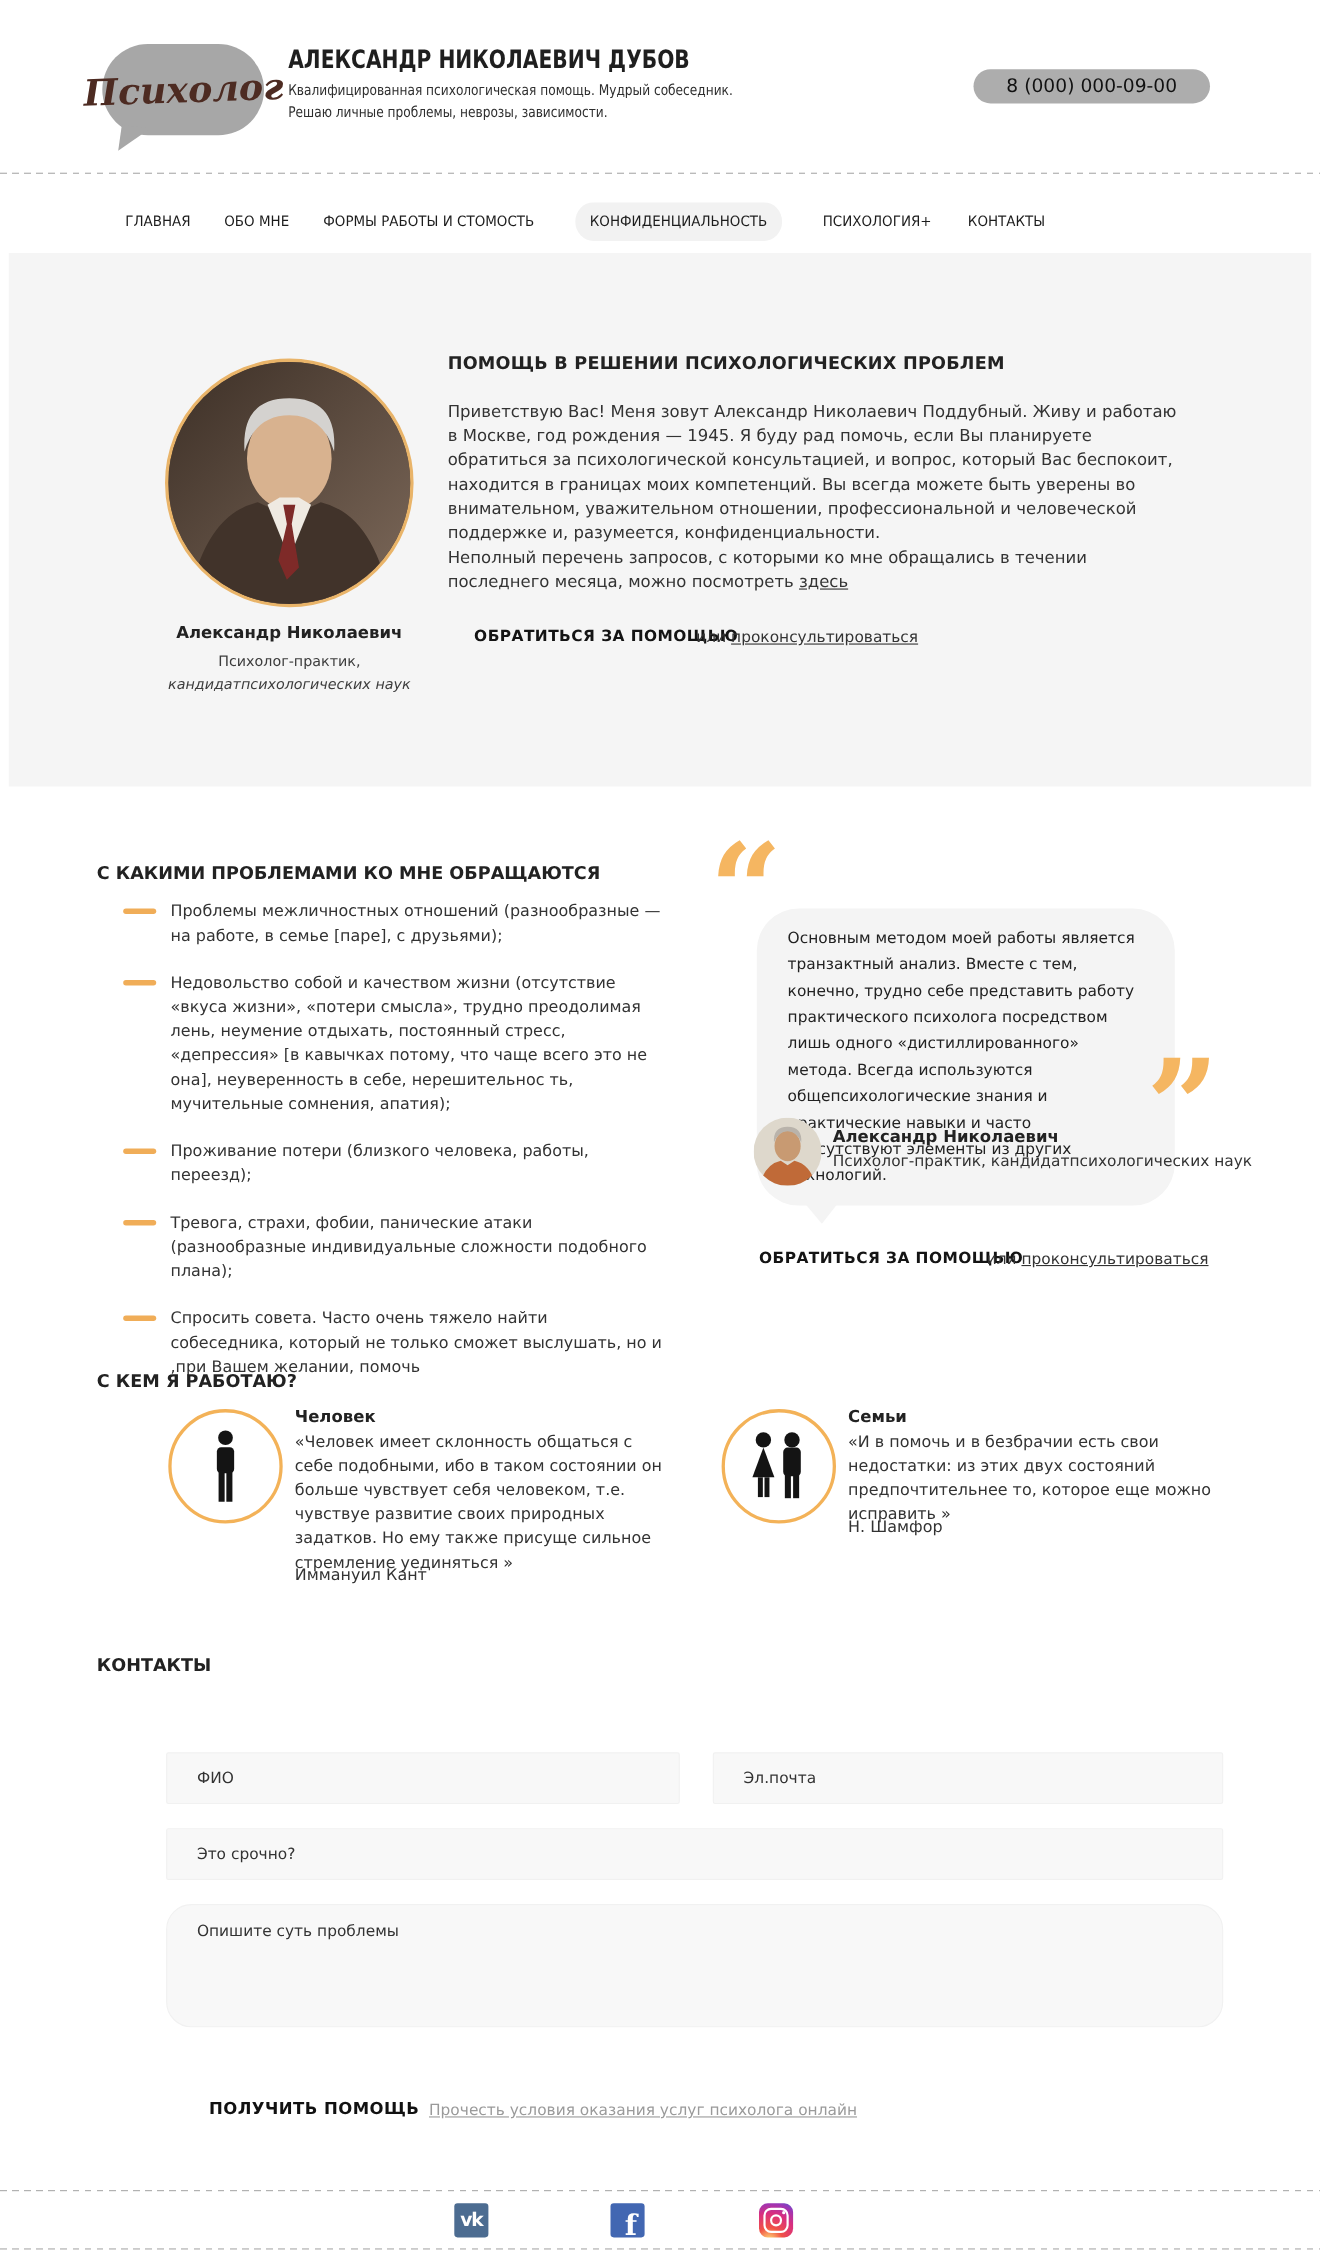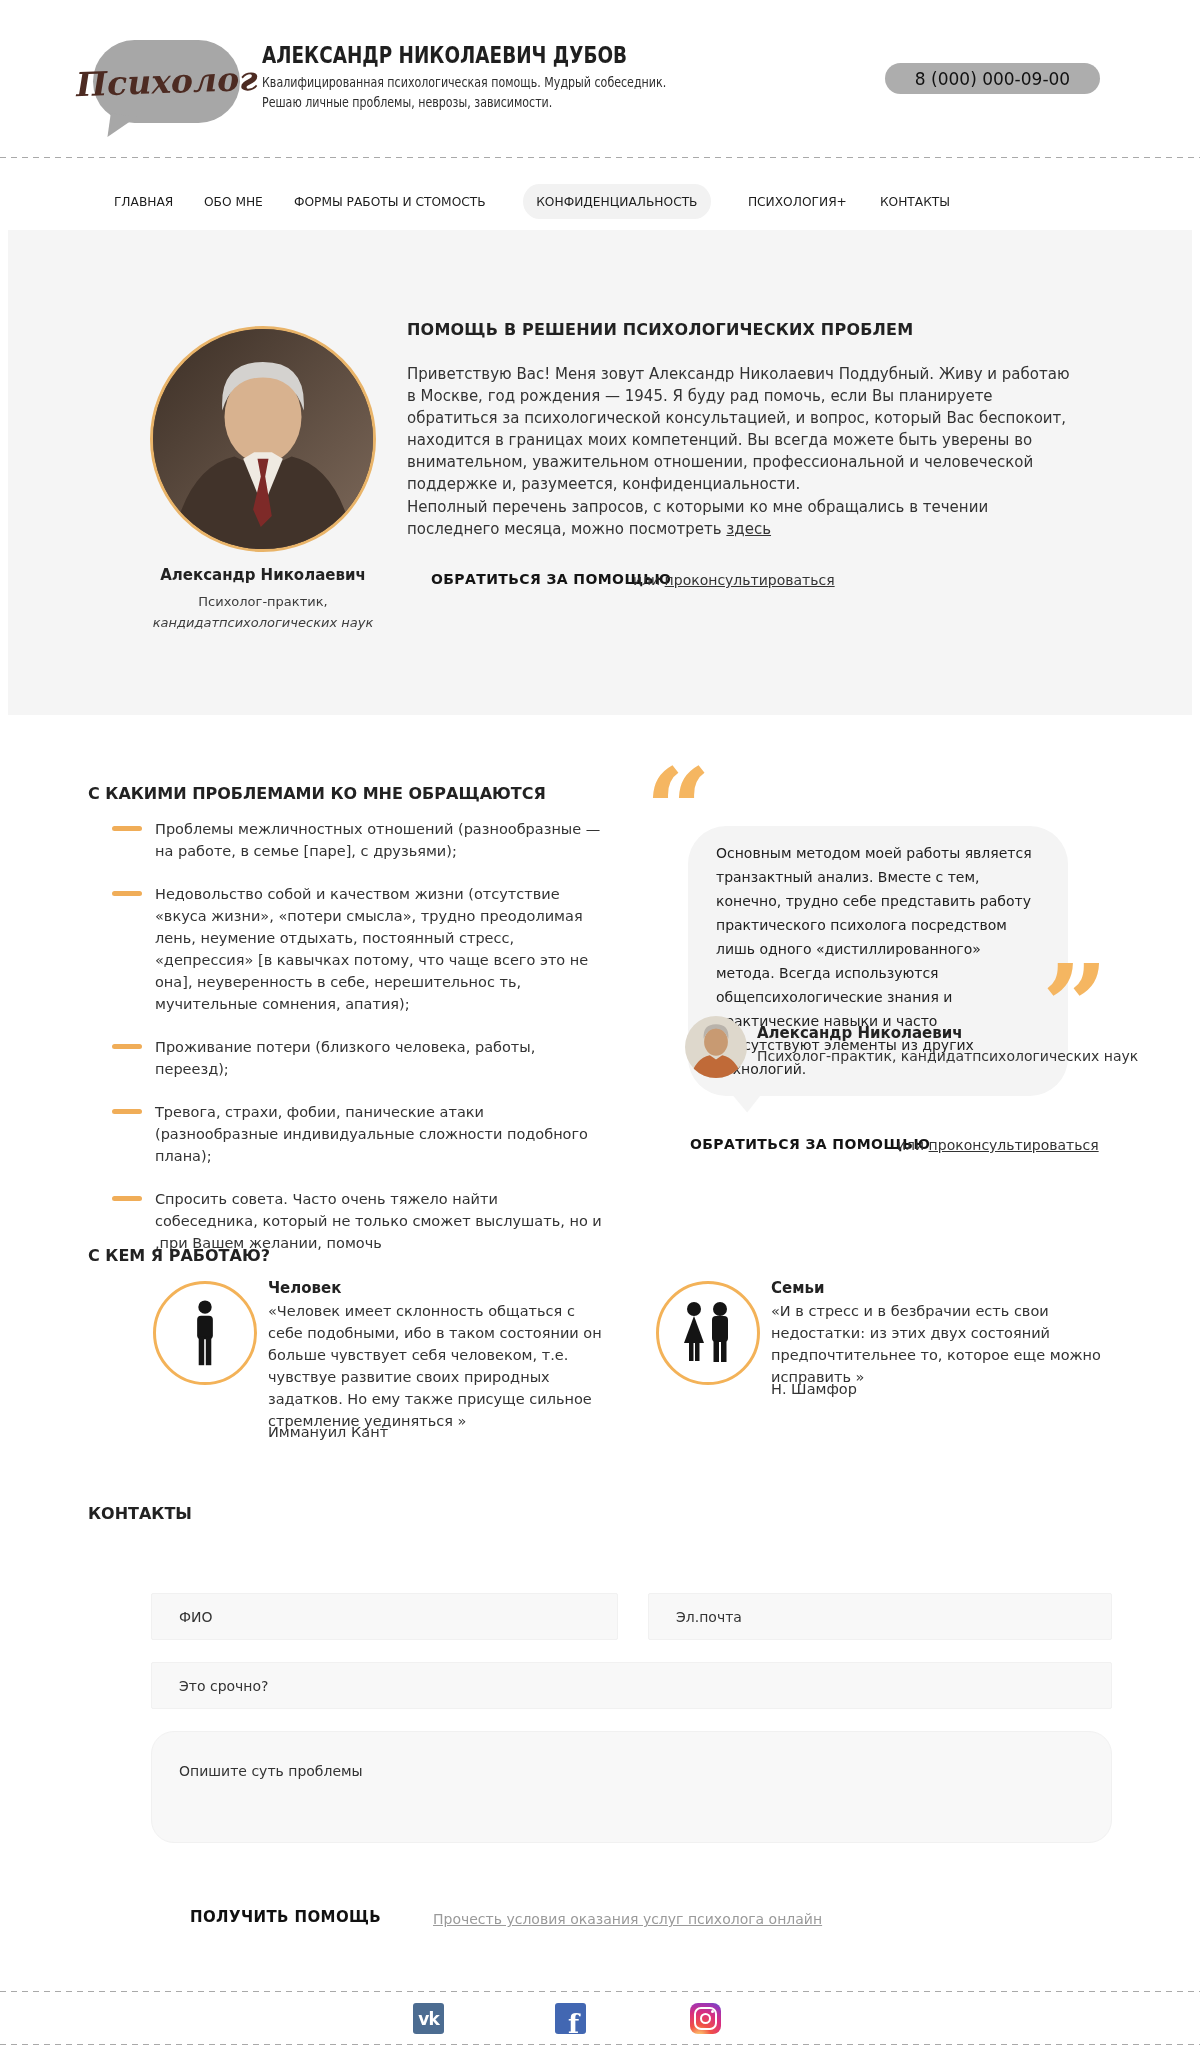--- a/index.html
+++ b/index.html
@@ -89,25 +89,25 @@
   .author-adult { left:268px; top:1424px; } .author-family { left:771px; top:1381px; }
 
   
   .contacts-title { position:absolute; left:88px; top:1504px; font-size:16px; font-weight:bold; color:#222; }
   .f-input, .f-area { position:absolute; background:#f8f8f8; border:1px solid #f1f1f1; border-radius:2px;
     font-family:inherit; font-size:14px; color:#333; padding-left:27px; outline:none; }
   .f-input::placeholder, .f-area::placeholder { color:#333; opacity:1; }
   .f-fio { left:151px; top:1593px; width:467px; height:47px; }
   .f-email { left:648px; top:1593px; width:464px; height:47px; }
   .f-urgent { left:151px; top:1662px; width:961px; height:47px; }
-  .f-area { left:151px; top:1731px; width:961px; height:112px; padding-top:31px; resize:none;border-radius:23px; }
+  .f-area { left:151px; top:1731px; width:961px; height:112px; padding-top:16px; resize:none;border-radius:23px; }
   .submit-btn { position:absolute; left:190px; top:1908px; background:none; border:none; font-family:inherit;
     font-size:15px; font-weight:bold; color:#111; letter-spacing:.4px; cursor:pointer; }
   .terms-link { position:absolute; left:390px; top:1911px; font-size:14px; color:#9a9a9a;
-    text-decoration:underline; cursor:pointer;margin-left:43px; }
+    text-decoration:underline; cursor:pointer; }
 
   
   .soc { position:absolute; top:2003px; width:31px; height:31px; cursor:pointer; }
   .soc-vk { left:413px; background:#4c6c91; border-radius:3px; display:flex; align-items:center; justify-content:center;
     color:#fff; font-weight:bold; font-size:17px; letter-spacing:-1px; }
   .soc-fb { left:555px; background:#4267b2; border-radius:3px; display:flex; align-items:flex-end; justify-content:center;
     color:#fff; font-family:"DejaVu Serif","Liberation Serif",serif; font-weight:bold; font-size:26px; line-height:1;
     overflow:hidden; }
   .soc-fb span { transform:translate(3px,3px); }
   .soc-ig { left:690px; border-radius:8px;
@@ -228,21 +228,21 @@
       <path d="M15 15 L5 42 L25 42 Z" fill="#141414"></path>
       <rect x="10" y="42" width="4.5" height="18" fill="#141414"></rect>
       <rect x="16" y="42" width="4.5" height="18" fill="#141414"></rect>
       <circle cx="41" cy="8" r="7" fill="#141414"></circle>
       <rect x="33" y="15" width="16" height="26" rx="4" fill="#141414"></rect>
       <rect x="34.5" y="39" width="5.5" height="22" fill="#141414"></rect>
       <rect x="42" y="39" width="5.5" height="22" fill="#141414"></rect>
     </svg>
   </div>
   <div class="client-name name-family">Семьи</div>
-  <div class="client-quote quote-family">«И в стресс и в безбрачии есть свои недостатки: из этих двух состояний предпочтительнее то, которое еще можно исправить »</div>
+  <div class="client-quote quote-family">«И в помочь и в безбрачии есть свои недостатки: из этих двух состояний предпочтительнее то, которое еще можно исправить »</div>
   <div class="client-author author-family">Н. Шамфор</div>
 
   <h2 class="contacts-title">КОНТАКТЫ</h2>
   <input class="f-input f-fio" type="text" placeholder="ФИО" style="">
   <input class="f-input f-email" type="text" placeholder="Эл.почта" style="">
   <input class="f-input f-urgent" type="text" placeholder="Это срочно?" style="">
   <textarea class="f-area" placeholder="Опишите суть проблемы" style=""></textarea>
   <button class="submit-btn">ПОЛУЧИТЬ ПОМОЩЬ</button>
   <span class="terms-link">Прочесть условия оказания услуг психолога онлайн</span>
 

